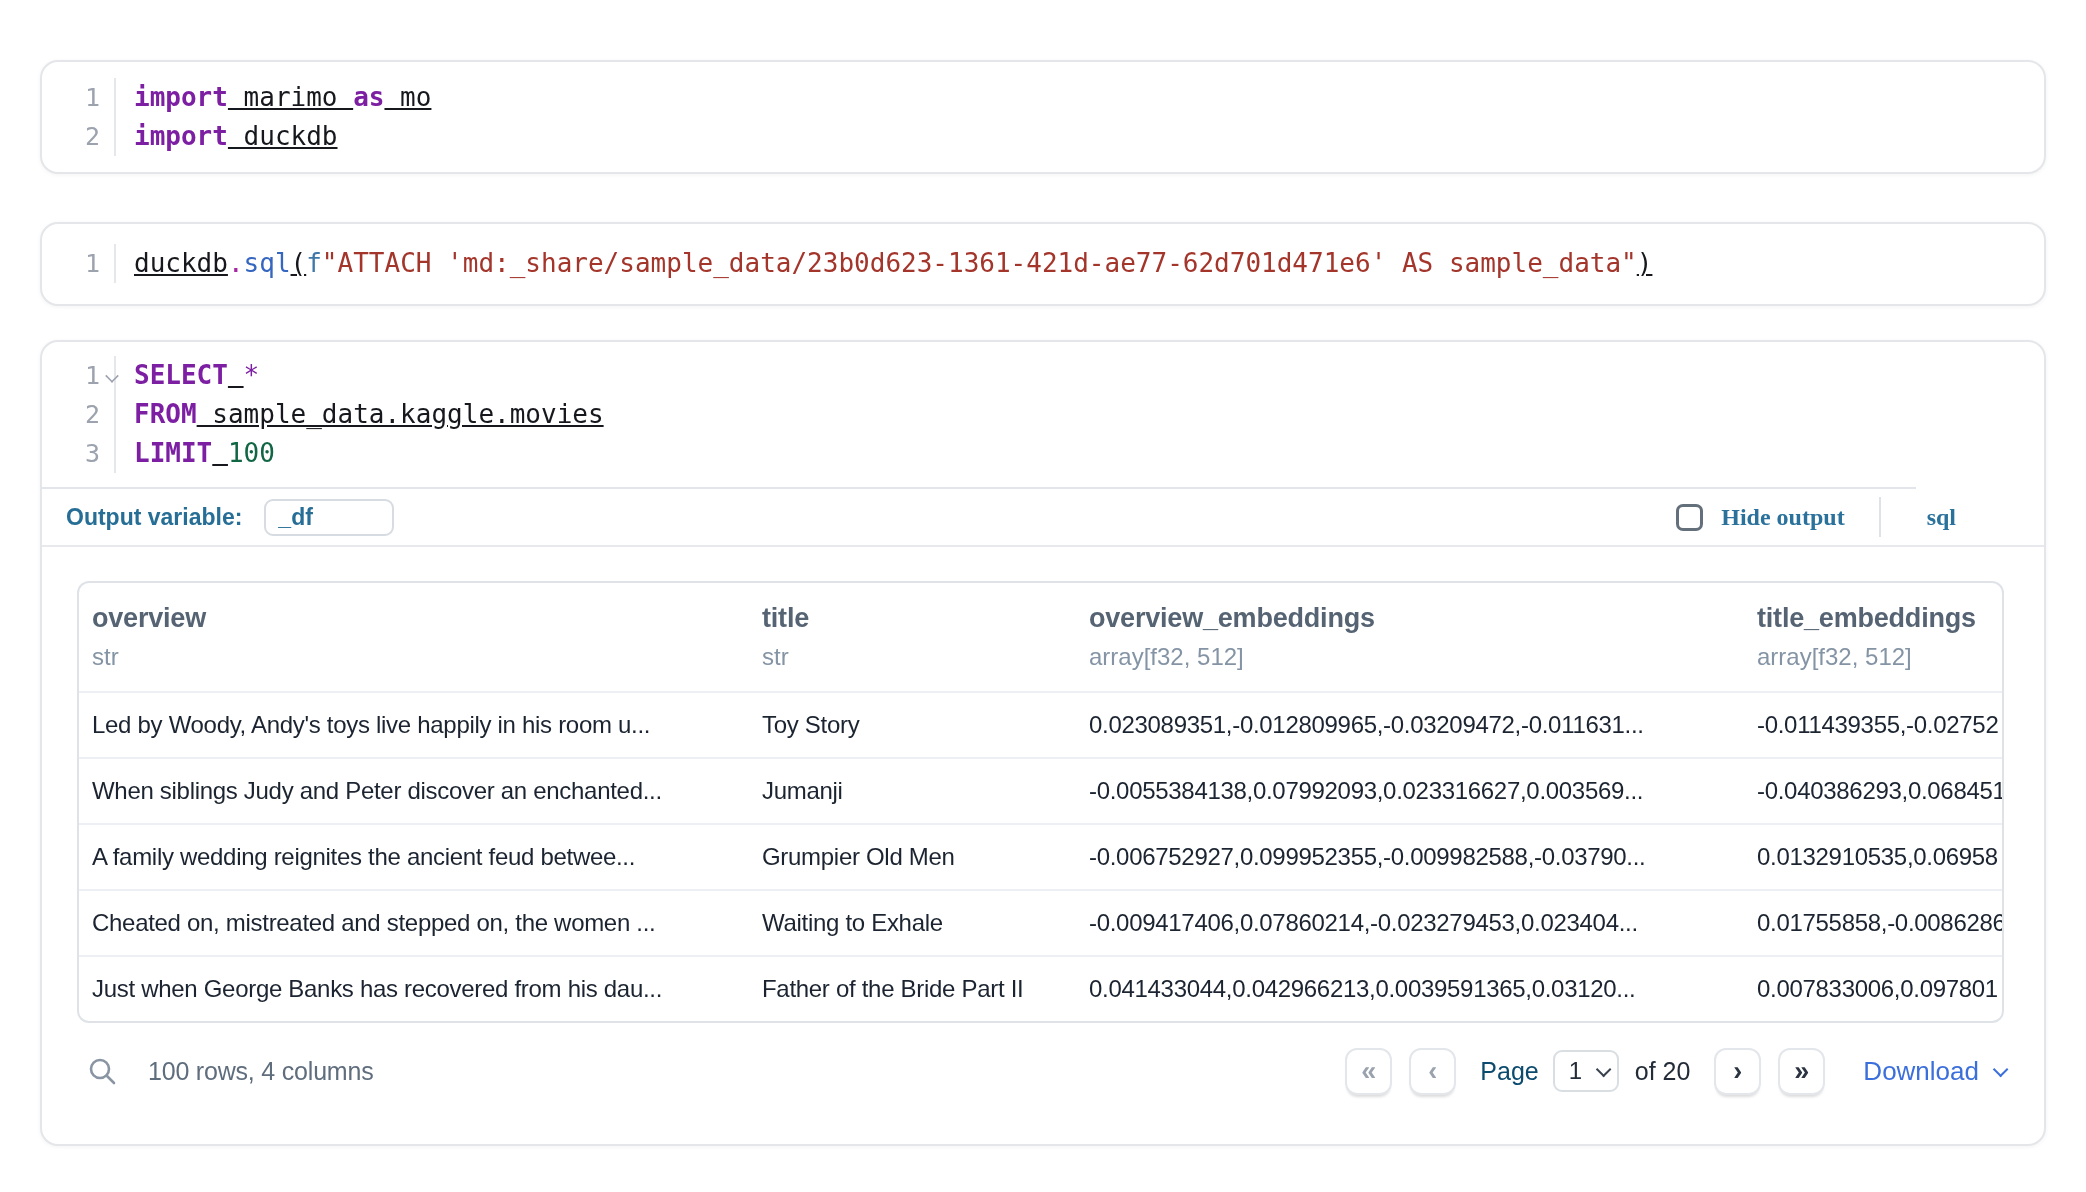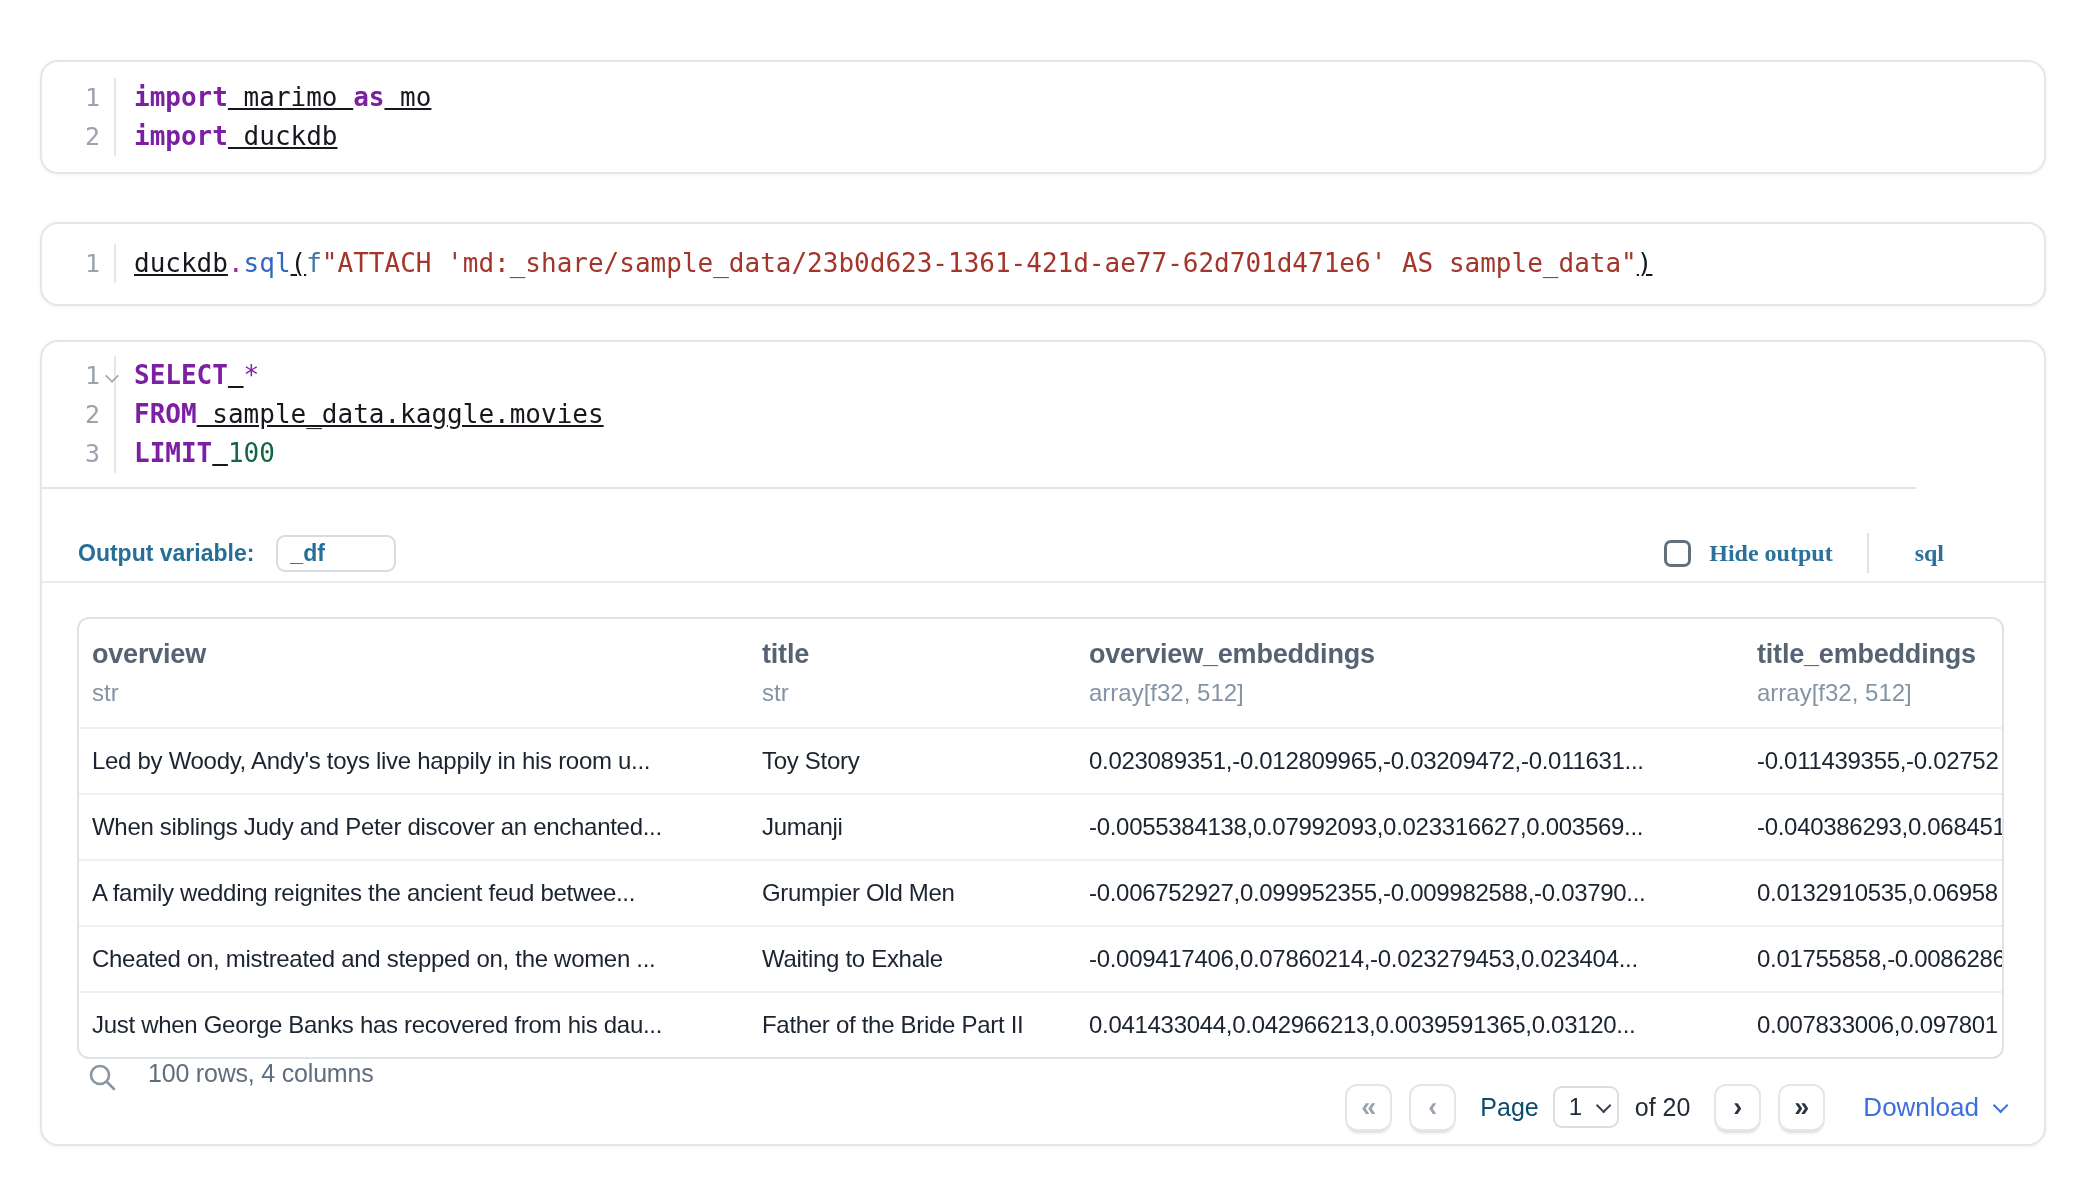--- a/index.html
+++ b/index.html
@@ -30,24 +30,24 @@
   .tok-pl  { color:#16181d;text-decoration:underline; }
   .tok-dot { color:#a626a4; }
   .tok-fn  { color:#3566c0; }
   .tok-fstr{ color:#4078a8; }
   .tok-str { color:#a3352b; }
   .tok-num { color:#116644; }
   .tok-star{ color:#7c1fa2; }
 
   
   .editor-divider { margin-top:14px; margin-right:128px; border-top:2px solid #e2e5e9; }
-  .output-bar { height:58px; display:flex; align-items:center; padding:0 36px;
-    border-bottom:2px solid #e7e9ec;margin-top:36px; }
+  .output-bar { height:58px; display:flex; align-items:center; padding:0 24px;
+    border-bottom:2px solid #e7e9ec; }
   .ov-label { color:#266e96; font-weight:bold; font-size:23px; }
-  .ov-input { margin-left:22px; width:120px; height:37px; border:2px solid #d7dce2;
+  .ov-input { margin-left:22px; width:130px; height:37px; border:2px solid #d7dce2;
     border-radius:9px; font-size:23px; font-weight:bold; color:#266e96;
     padding:0 12px; font-family:"Liberation Sans",sans-serif; background:#fff; }
   .bar-right { margin-left:auto; display:flex; align-items:center;font-family:Liberation Serif, serif; }
   .checkbox { width:27px; height:27px; border:3px solid #63707c; border-radius:7px;
     background:#fff; }
   .hide-label { color:#2a719b; font-weight:bold; font-size:24px; margin-left:18px; }
   .bar-sep { width:2px; height:40px; background:#dfe3e8; margin:0 46px 0 34px; }
   .lang-label { color:#2a719b; font-weight:bold; font-size:24px; margin-right:64px; }
 
   
@@ -56,21 +56,21 @@
   .t-header { display:flex; height:108px; }
   .t-col { overflow:hidden; white-space:nowrap; flex:0 0 auto; padding-left:13px; }
   .c0 { width:670px; } .c1 { width:327px; } .c2 { width:668px; } .c3 { width:261px; }
   .t-header .t-col { padding-top:20px; }
   .col-name { font-size:27px; font-weight:bold; color:#556373; letter-spacing:-0.2px; }
   .col-type { font-size:24px; color:#8494a5; margin-top:9px; }
   .t-row { display:flex; height:66px; align-items:center; border-top:2px solid #eceff4; }
   .t-row .t-col { font-size:24px; color:#1b2430; letter-spacing:-0.3px; }
 
   
-  .t-footer { height:96px; display:flex; padding:0 40px 0 42px; }
+  .t-footer { height:96px; display:flex; align-items:center; padding:0 40px 0 42px; }
   .search-btn { width:36px; height:36px; display:flex; align-items:center; justify-content:center; }
   .row-count { margin-left:28px; font-size:25px; color:#5f6d7d; letter-spacing:-0.2px; }
   .pager { margin-left:auto; display:flex; align-items:center; }
   .pg-btn { width:47px; height:47px; border:2px solid #e3e6ea; border-radius:12px;
     background:#fff; display:flex; align-items:center; justify-content:center;
     font-size:27px; font-weight:bold;
     box-shadow:0 4px 3px -2px rgba(0,0,0,0.14); }
   .pg-btn.disabled { color:#9aa3ad; }
   .pg-btn.enabled  { color:#2b3440; }
   .pg-gap { width:17px; }

